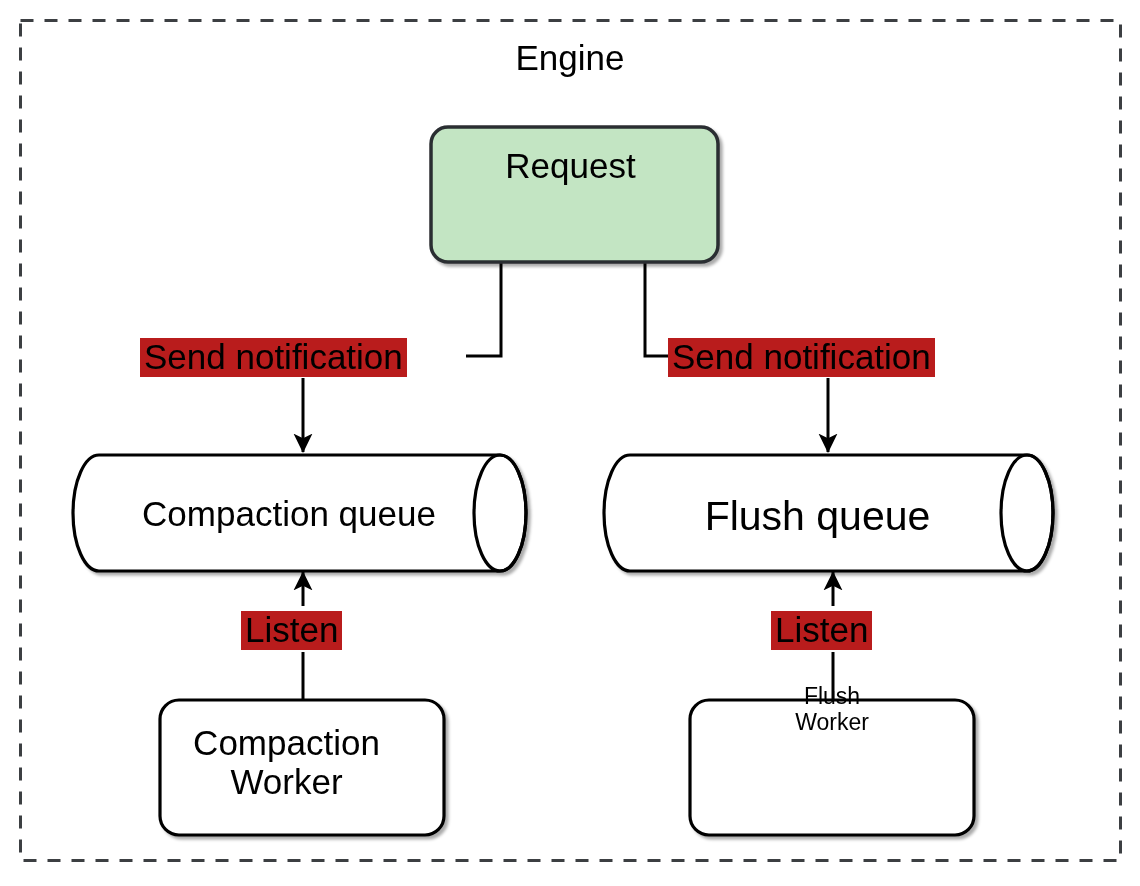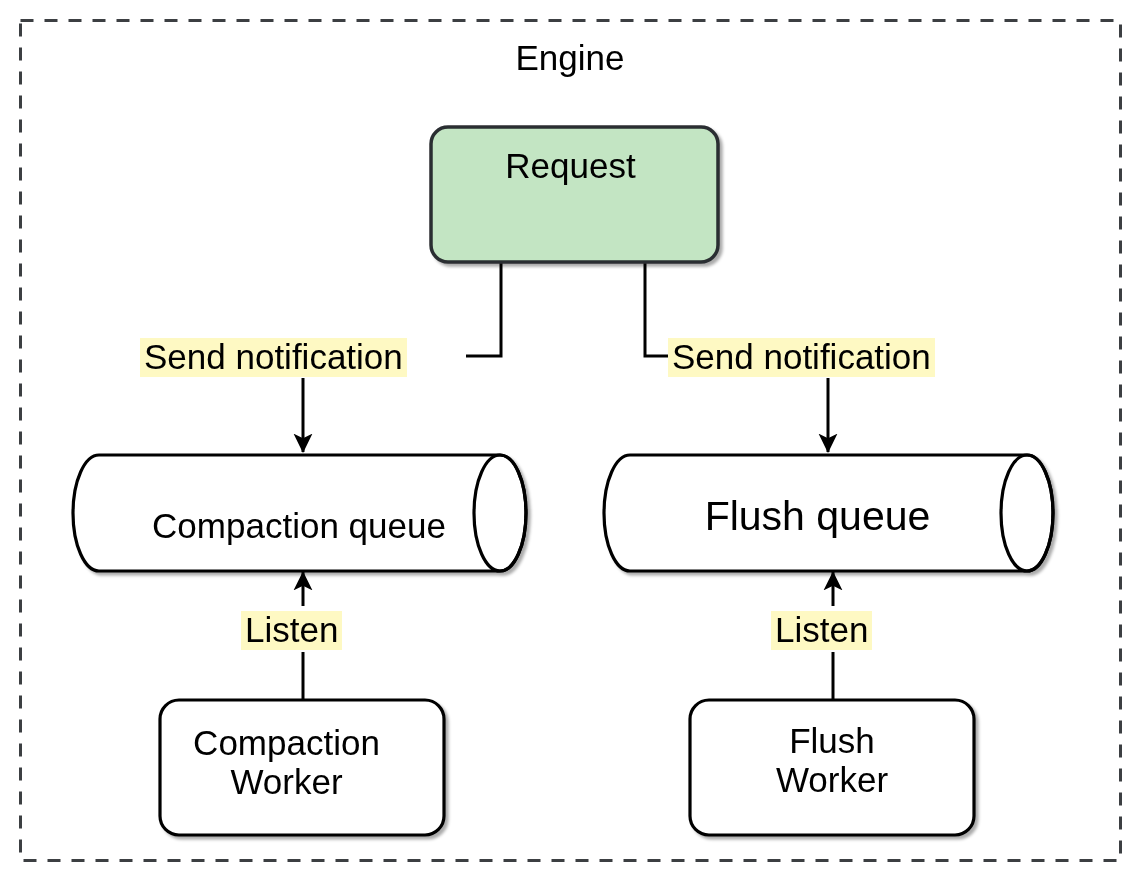--- a/index.html
+++ b/index.html
@@ -42,50 +42,49 @@
     width: 1140px;
     font-size: 35px;
   }
   #request-handler-label {
     left: 430px;
     top: 146px;
     width: 281px;
     font-size: 35px;
   }
   #compaction-queue-label {
-    left: 84px;
+    left: 74px;
     top: 494px;
     width: 430px;
     font-size: 35px;
-    margin-top: 12px;
   }
   #flush-queue-label {
     left: 605px;
     top: 494px;
     width: 425px;
     font-size: 41px;
   }
   #compaction-worker-label {
     left: 160px;
     top: 723px;
     width: 253px;
     font-size: 35px;
   }
   #flush-worker-label {
     left: 690px;
-    top: 721px;
+    top: 684px;
     width: 284px;
-    font-size: 35px;
+    font-size: 23px;
   }
   .edge-label {
     position: absolute;
     font-family: "Liberation Sans", sans-serif;
     font-size: 35px;
     color: #000000;
-    background: #fef9c3;
+    background: #b91c1c;
     padding: 0 4px;
     white-space: nowrap;
     line-height: 1.1;
   }
   #edge-label-send-left  { left: 140px; top: 338px; }
   #edge-label-send-right { left: 668px; top: 338px; }
   #edge-label-listen-left  { left: 241px; top: 611px; }
   #edge-label-listen-right { left: 771px; top: 611px; }
 </style>
 </head>

